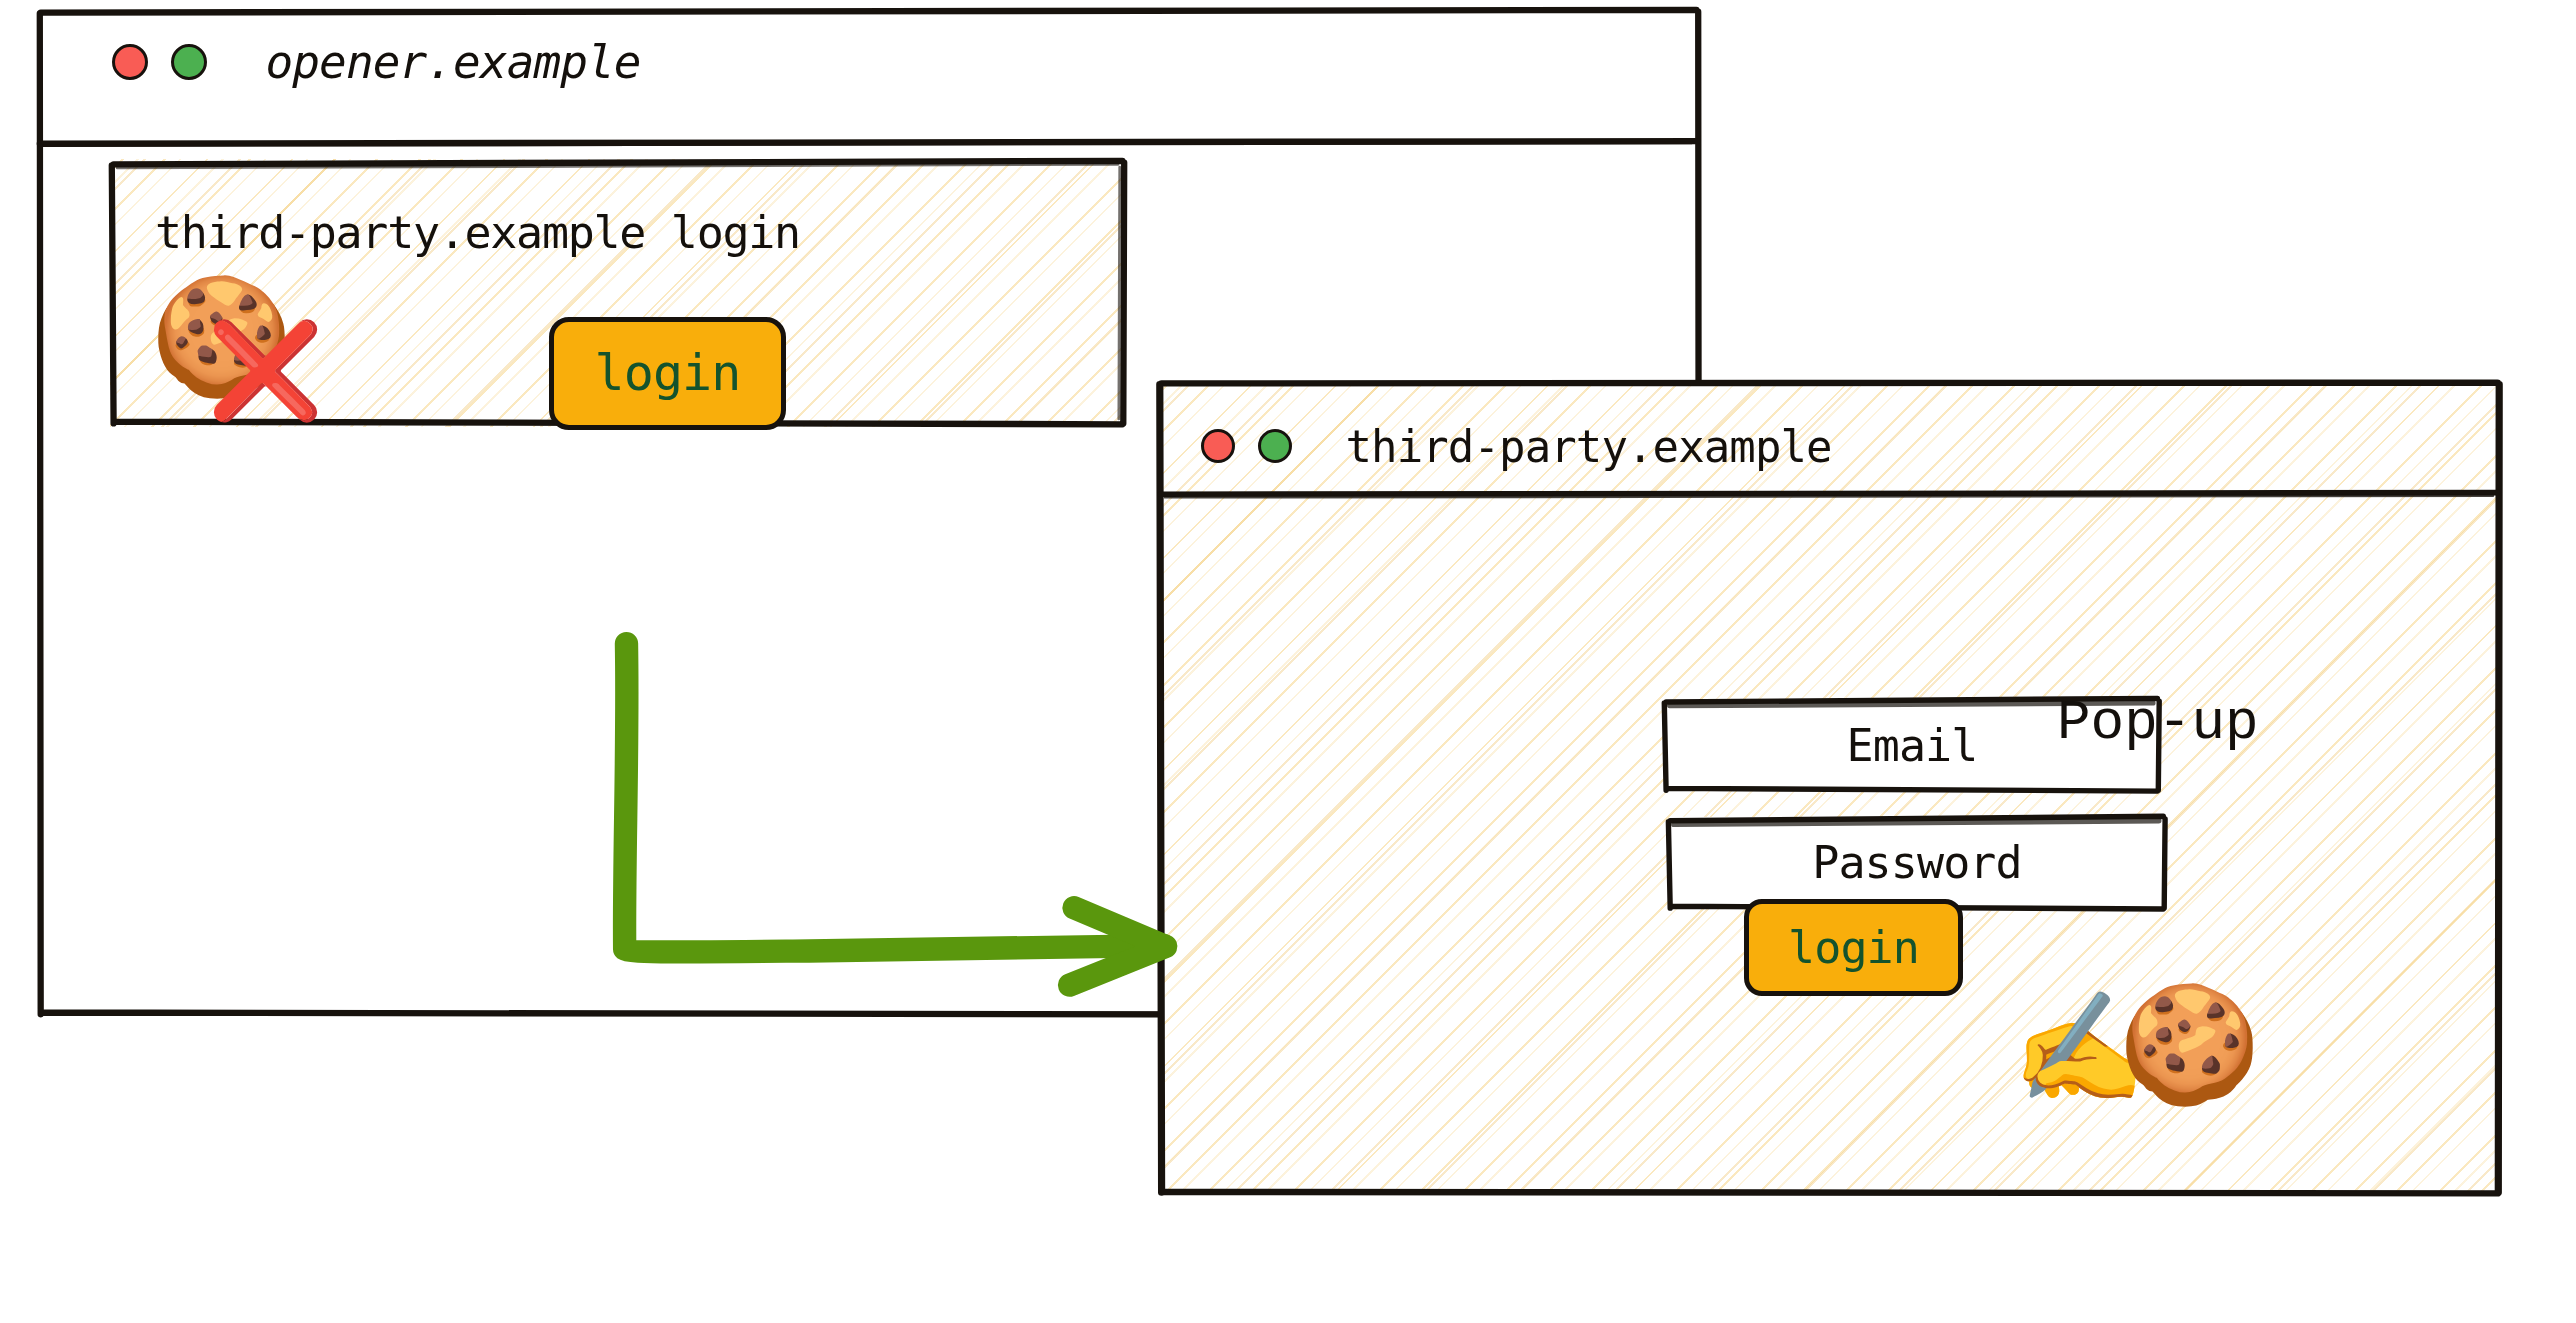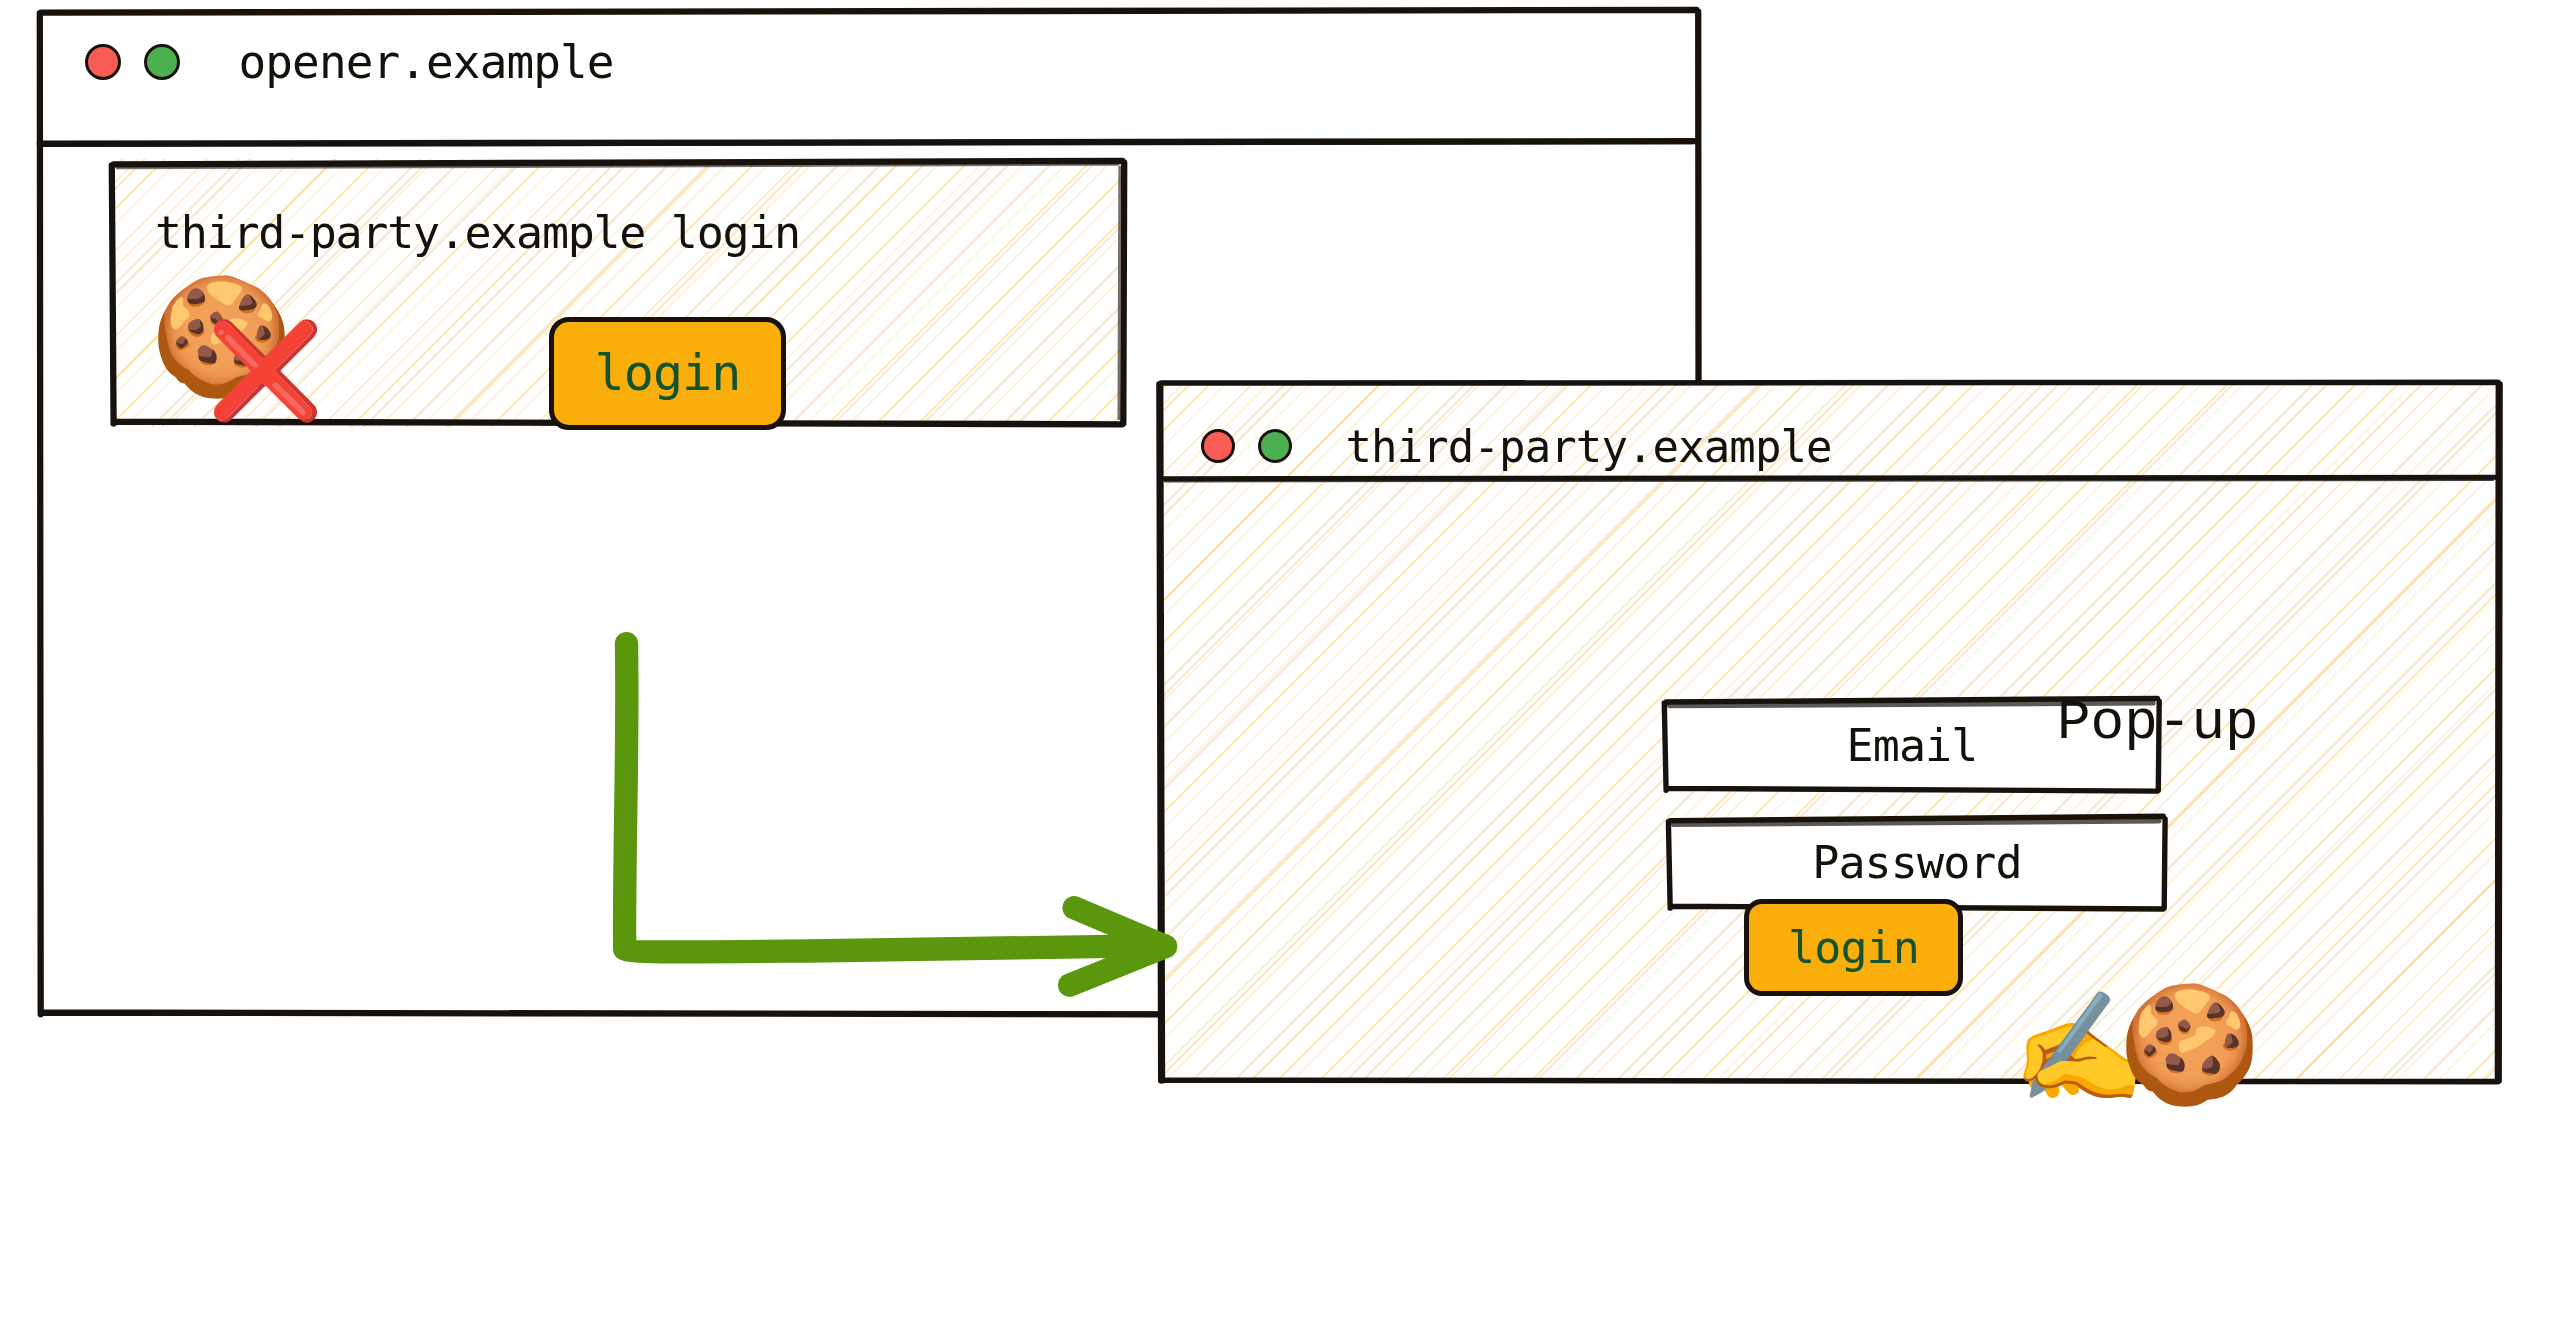--- a/index.html
+++ b/index.html
@@ -34,29 +34,29 @@
         rgba(240,200,120,0) 67px);
   }
 
   
   .win{position:absolute;box-sizing:border-box;}
   .win-opener{
     left:38px;top:9px;width:1662px;height:1008px;
     background:#ffffff;
   }
   .win-popup{
-    left:1158px;top:381px;width:1343px;height:702px;
+    left:1158px;top:381px;width:1343px;height:814px;
   }
 
   
   .frame-svg{position:absolute;left:0;top:0;width:100%;height:100%;overflow:visible;pointer-events:none;}
   .frame-svg path{fill:none;stroke:#17120d;stroke-linecap:round;stroke-linejoin:round;}
 
   .titlebar{position:absolute;left:0;top:0;width:100%;display:flex;align-items:center;box-sizing:border-box;}
-  .win-opener .titlebar{height:106px;padding-left:47px;}
+  .win-opener .titlebar{height:106px;padding-left:74px;font-style:italic;}
   .win-popup  .titlebar{height:130px;padding-left:43px;}
 
   .dot{border-radius:50%;box-sizing:border-box;border:3.6px solid #17120d;flex:0 0 auto;}
   .win-opener .dot{width:36px;height:36px;}
   .win-popup  .dot{width:34px;height:34px;}
   .dot-red{background:#f95c55;}
   .dot-green{background:#4cb050;margin-left:22.5px;}
 
   .win-title{
     margin-left:59px;font-size:46px;letter-spacing:-0.9px;color:#14100c;white-space:nowrap;

